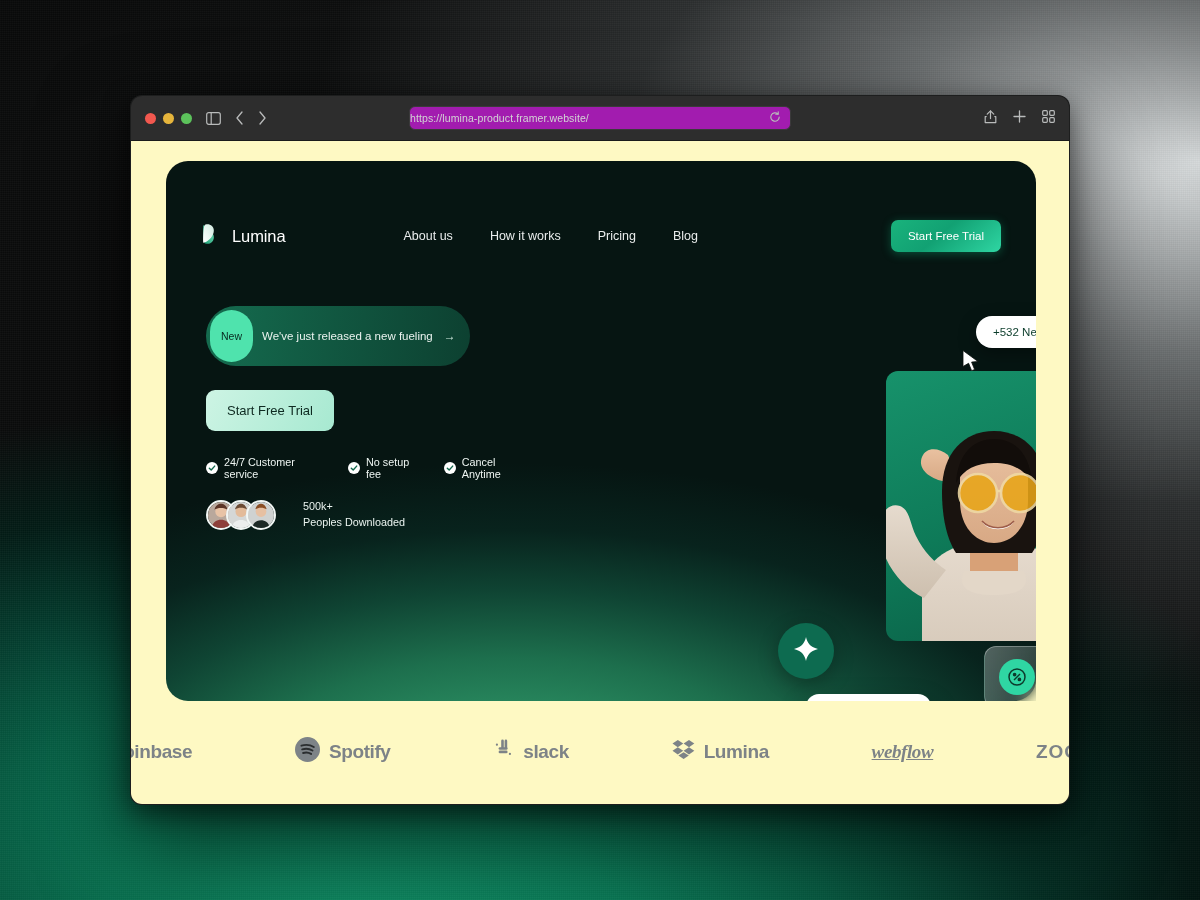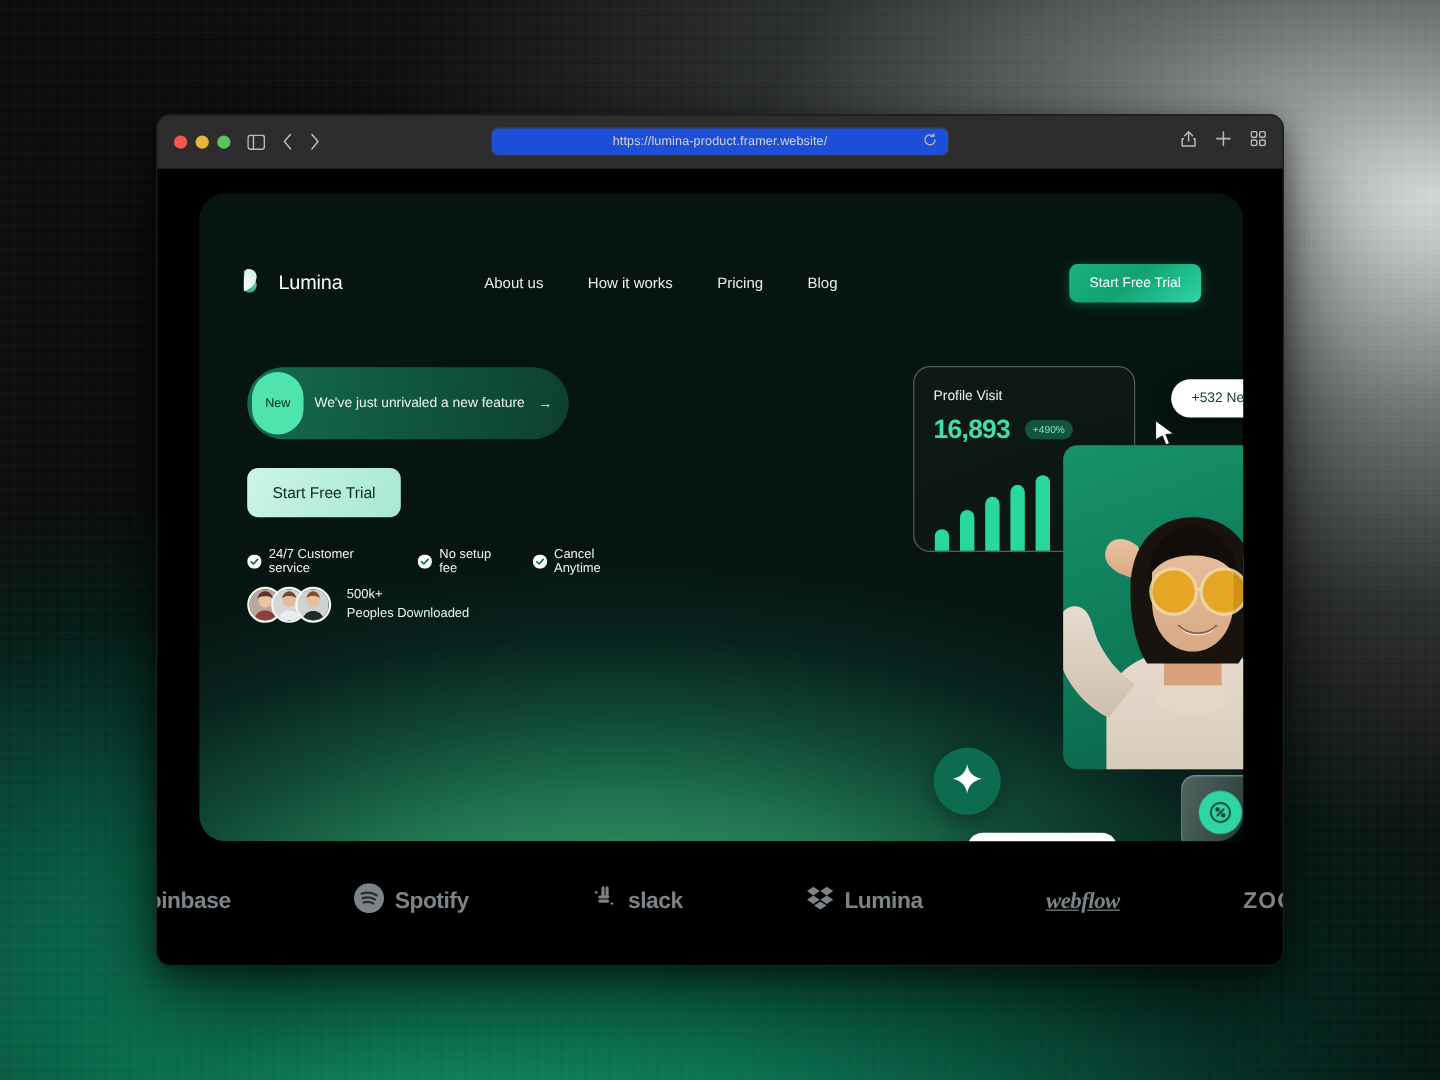--- a/index.html
+++ b/index.html
@@ -48,29 +48,29 @@
     border-bottom: 1px solid rgba(0,0,0,.4);
   }
   .dots { display:flex; gap:7px; align-items:center; }
   .dot { width: 11px; height: 11px; border-radius: 50%; }
   .dot.r { background:#f2584f; } .dot.y { background:#e6b53c; } .dot.g { background:#5cc25b; }
   .tb-icon { color:#b9bbbb; margin-left:14px; display:flex; align-items:center; }
   .tb-icon svg { display:block; }
   .urlbar {
     position:absolute; left:50%; transform:translateX(-50%);
     width: 382px; height: 24px;
-    background: #1d4ed8; border:1px solid #3a3a3a; border-radius: 6px;
-    display:flex; align-items:center; justify-content:center;
+    background: #a21caf; border:1px solid #3a3a3a; border-radius: 6px;
+    display:flex; align-items:center; justify-content:flex-start;
     color:#d2d4d4; font-size:10.5px; letter-spacing:.1px;
   }
   .reload { position:absolute; right:9px; top:50%; transform:translateY(-50%); color:#b9bbbb; }
   .tb-right { margin-left:auto; display:flex; align-items:center; gap:16px; color:#b9bbbb; }
 
   
-  .page { position:absolute; top:45px; left:0; right:0; bottom:0; background:#000000; overflow:hidden; }
+  .page { position:absolute; top:45px; left:0; right:0; bottom:0; background:#fef9c3; overflow:hidden; }
   .hero {
     position:absolute; left:35px; top:20px; width:870px; height:540px;
     border-radius: 22px; overflow:hidden;
     background:
       radial-gradient(78% 62% at 40% 118%, #36a06f 0%, #2b8e62 22%, #1d6f4d 42%, #0f4433 62%, #08231d 80%, #061512 100%),
       #07110f;
   }
   .hero-inner { position:absolute; inset:0; }
 
   
@@ -122,21 +122,21 @@
   .btn-ghost {
     background: rgba(255,255,255,.03); color:#fff; font-size:13px;
     border:1px solid rgba(255,255,255,.55); border-radius:9px;
     padding:13px 21px; cursor:pointer;
   }
 
   .checks { margin-top:25px; display:flex; gap:17px; align-items:center; }
   .chk { display:flex; align-items:center; gap:6px; color:#eef5f2; font-size:10.8px; }
   .chk svg { display:block; }
 
-  .proof { margin-top:8px; display:flex; align-items:center; gap:13px; }
+  .proof { margin-top:19px; display:flex; align-items:center; gap:27px; }
   .avs { display:flex; }
   .av {
     width:30px; height:30px; border-radius:50%; border:2.2px solid #f2f7f5;
     margin-left:-10px; overflow:hidden; position:relative;
   }
   .av:first-child { margin-left:0; }
   .proof-txt { color:#eaf3ef; font-size:10.8px; line-height:1.45; }
 
   
   .cluster { position:absolute; left:555px; top:130px; width:420px; height:420px; }
@@ -303,21 +303,21 @@
             <a href="#">Blog</a>
           </div>
 
           <button class="nav-cta">Start Free Trial</button>
         </div>
 
         <div class="left">
 
           <div class="badge">
             <span class="badge-pill">New</span>
-            <span class="badge-txt">We've just unrivaled a new feature</span>
+            <span class="badge-txt">We've just released a new fueling</span>
             <span class="badge-arrow">→</span>
           </div>
 
 
 
           <div class="btns">
             <button class="btn-primary">Start Free Trial</button>
           </div>
 
           <div class="checks">
@@ -379,34 +379,20 @@
             </div>
             <div class="proof-txt">
               <div>500k+</div>
               <div>Peoples Downloaded</div>
             </div>
           </div>
         </div>
 
         <div class="cluster">
 
-          <div class="pv-card">
-            <div class="pv-title">Profile Visit</div>
-            <div class="pv-row">
-              <div class="pv-num">16,893</div>
-              <div class="pv-pill">+490%</div>
-            </div>
-            <div class="bars">
-              <span class="bar" style="height: 24px; background: rgb(42, 215, 156);"></span>
-              <span class="bar" style="height: 40px; background: rgb(42, 215, 156);"></span>
-              <span class="bar" style="height: 50.7px; background: rgb(42, 215, 156);"></span>
-              <span class="bar" style="height: 61.3px; background: rgb(42, 215, 156);"></span>
-              <span class="bar" style="height: 69.3px; background: rgb(42, 215, 156);"></span>
-            </div>
-          </div>
 
           <div class="followers">+532 New Followers!</div>
           <span class="cursor">
             <svg width="20" height="24" viewBox="0 0 20 24">
                 <path d="M2 1.5 17 12.5l-6.4.6 3 7.4-3 1.2-3-7.4-5.6 3.2Z" fill="#ffffff" stroke="#0a0f0d" stroke-width="0.8"></path>
               </svg>
           </span>
 
           <div class="photo-box">
             <svg class="person" viewBox="0 0 300 330" preserveAspectRatio="xMidYMin slice">

